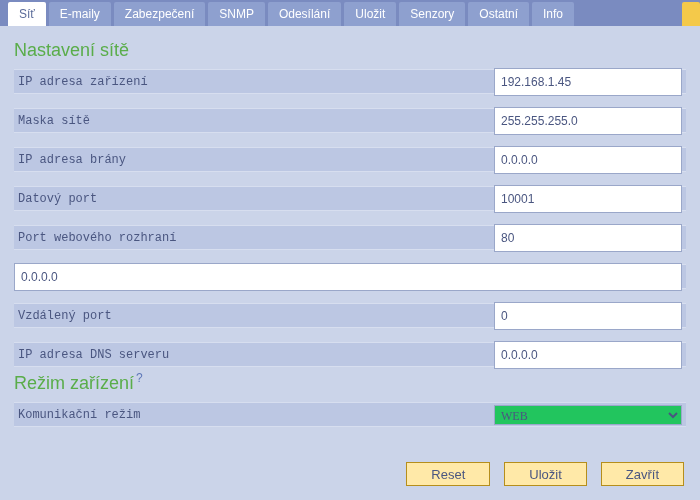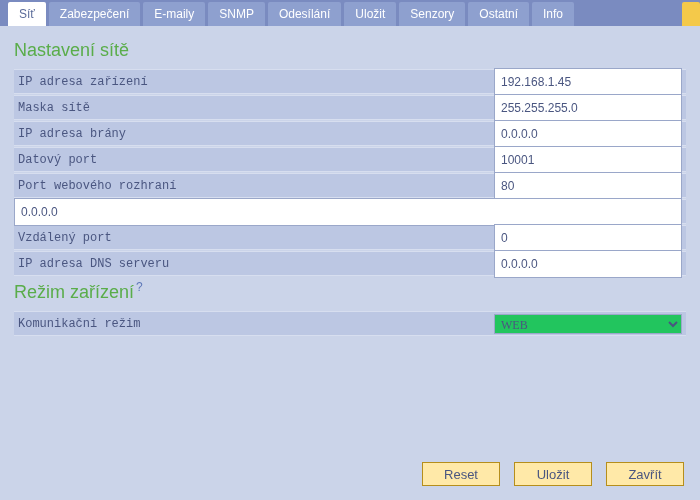--- a/index.html
+++ b/index.html
@@ -73,21 +73,21 @@
   .row {
     display: flex;
     align-items: center;
     height: 25px;
     background: #bcc7e3;
     border-top: 1px solid #d7deef;
     border-bottom: 1px solid #d7deef;
     padding: 0 4px 0 0;
   }
   .row + .row {
-    margin-top: 1px;
+    margin-top: 14px;
   }
   .row .label {
     flex: 0 0 480px;
     padding-left: 4px;
     color: #4a5680;
     font-family: Liberation Mono, monospace;
   }
   .row input[type="text"] {
     flex: 1;
     height: 20px;
@@ -118,37 +118,37 @@
   }
   .btn {
     min-width: 78px;
     height: 24px;
     border: 1px solid #b58e1c;
     background: #ffe9a8;
     color: #4a5680;
     font-family: inherit;
     font-size: 13px;
     cursor: pointer;
-    padding: 0 16px;
+    padding: 0 24px;
   }
 </style>
 </head>
 <body>
 
 <div class="page">
 
   <div class="tabs">
     <div class="tab active">
         <span>Síť</span>
       </div>
     <div class="tab">
+        <span>E-maily</span>
+      </div>
+    <div class="tab">
         <span>Zabezpečení</span>
-      </div>
-    <div class="tab">
-        <span>E-maily</span>
       </div>
     <div class="tab">
         <span>SNMP</span>
       </div>
     <div class="tab">
         <span>Odesílání</span>
       </div>
     <div class="tab">
         <span>Uložit</span>
       </div>

